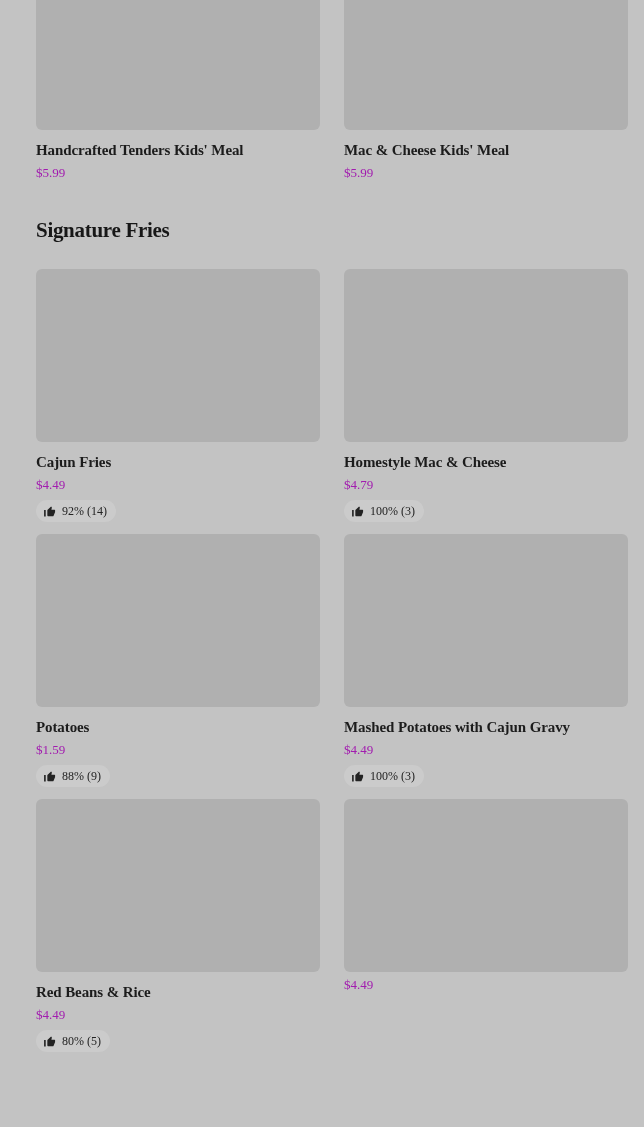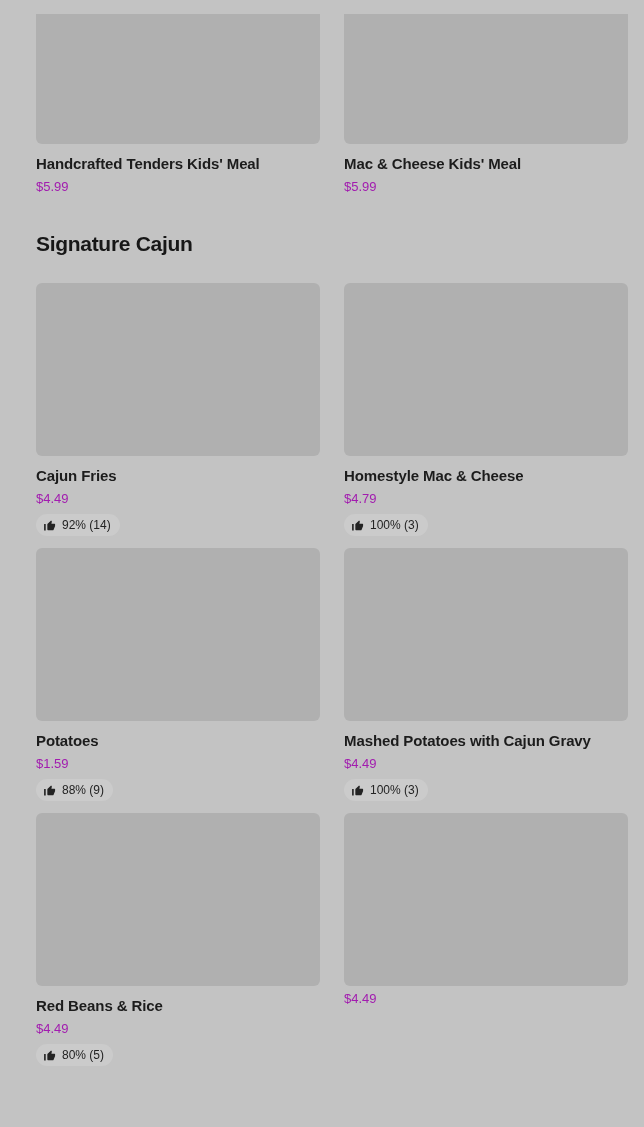--- a/index.html
+++ b/index.html
@@ -14,21 +14,22 @@
     background: #c3c3c3;
     font-family: "Liberation Sans", sans-serif;
     -webkit-font-smoothing: antialiased;
   }
 
   .page {
     position: relative;
     width: 634px;
     height: 1127px;
     background: #c3c3c3;
-    padding: 14px 36px;
+    padding: 0 36px;
+    font-family: Liberation Serif, serif;
   }
 
   
   .menu-grid {
     display: grid;
     grid-template-columns: 284px 284px;
     column-gap: 24px;
   }
 
   .menu-card {
@@ -123,21 +124,21 @@
     <div class="menu-card">
       <div class="card-image"></div>
       <div class="card-title">Mac &amp; Cheese Kids' Meal</div>
       <div class="card-price">$5.99</div>
     </div>
 
   </div>
 
   <div class="kids-spacer"></div>
 
-  <h2 class="section-heading">Signature Cajun</h2>
+  <h2 class="section-heading">Signature Fries</h2>
 
   <div class="heading-spacer"></div>
 
   <div class="menu-grid section-sides">
 
     <div class="menu-card">
       <div class="card-image"></div>
       <div class="card-title">Cajun Fries</div>
       <div class="card-price">$4.49</div>
       <div class="rating-badge">

